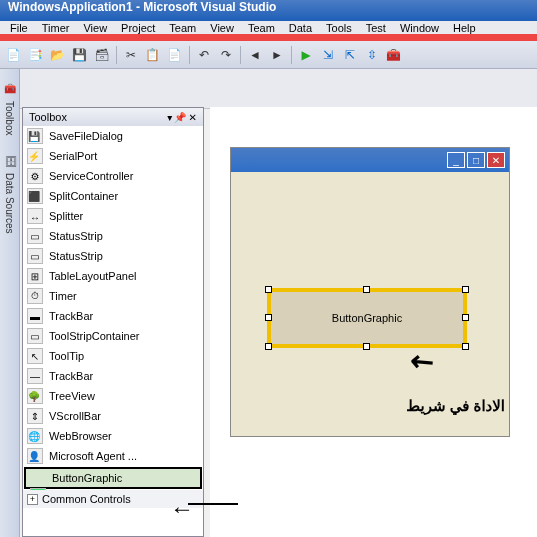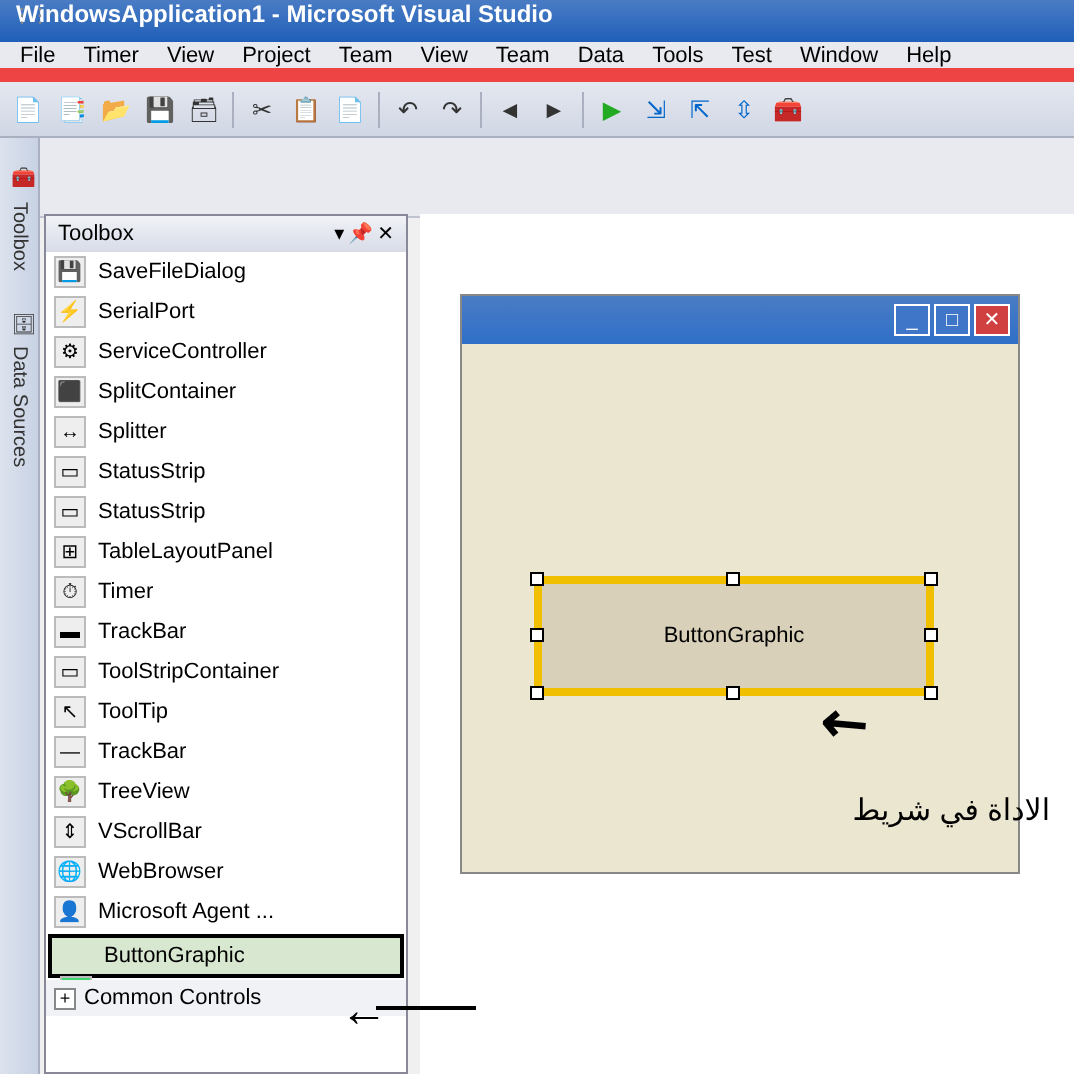--- a/index.html
+++ b/index.html
@@ -30,21 +30,21 @@
 
 .designer { position: absolute; left: 210px; top: 107px; right: 0; bottom: 0; background: #fff; }
 .form-window { position: absolute; left: 20px; top: 40px; width: 280px; height: 290px; background: #ebe6d0; border: 1px solid #888; }
 .form-titlebar { height: 24px; background: linear-gradient(#4a7cc4,#2f6fc8); display: flex; justify-content: flex-end; align-items: center; padding: 0 4px; gap: 2px; }
 .form-titlebar .winbtn { width: 18px; height: 16px; border: 1px solid #fff; display: flex; align-items: center; justify-content: center; font-size: 10px; color: #fff; background: #3f76c8; }
 .form-titlebar .winbtn.close { background: #d04040; }
 
 .selected-control { position: absolute; left: 36px; top: 140px; width: 200px; height: 60px; background: #d8d0b8; border: 4px solid #f0c000; display: flex; align-items: center; justify-content: center; font-size: 11px; }
 .sel-handle { position: absolute; width: 7px; height: 7px; background: #fff; border: 1px solid #000; }
 
-.annotation { position: absolute; right: 12px; top: 395px; font-size: 15px; direction: rtl; text-align: center; line-height: 1.4; font-weight: 400; }
+.annotation { position: absolute; right: 32px; top: 395px; font-size: 15px; direction: rtl; text-align: center; line-height: 1.4; font-weight: 700; }
 .arrow1 { position: absolute; left: 410px; top: 345px; font-size: 28px; font-weight: 900; transform: rotate(-40deg); }
 .arrow2 { position: absolute; left: 170px; top: 492px; font-size: 24px; font-weight: 900; }
 .arrow2::after { content:""; position:absolute; left:18px; top:11px; width:50px; height:2px; background:#000; }
 
 .blank-bar { height: 40px; background: #e8eaf0; border-bottom: 1px solid #c0c4d0; }
 .dots { position: absolute; left: 6px; top: 2px; font-size: 10px; color: #888; letter-spacing: -1px; }
 </style>
 </head>
 <body>
 

